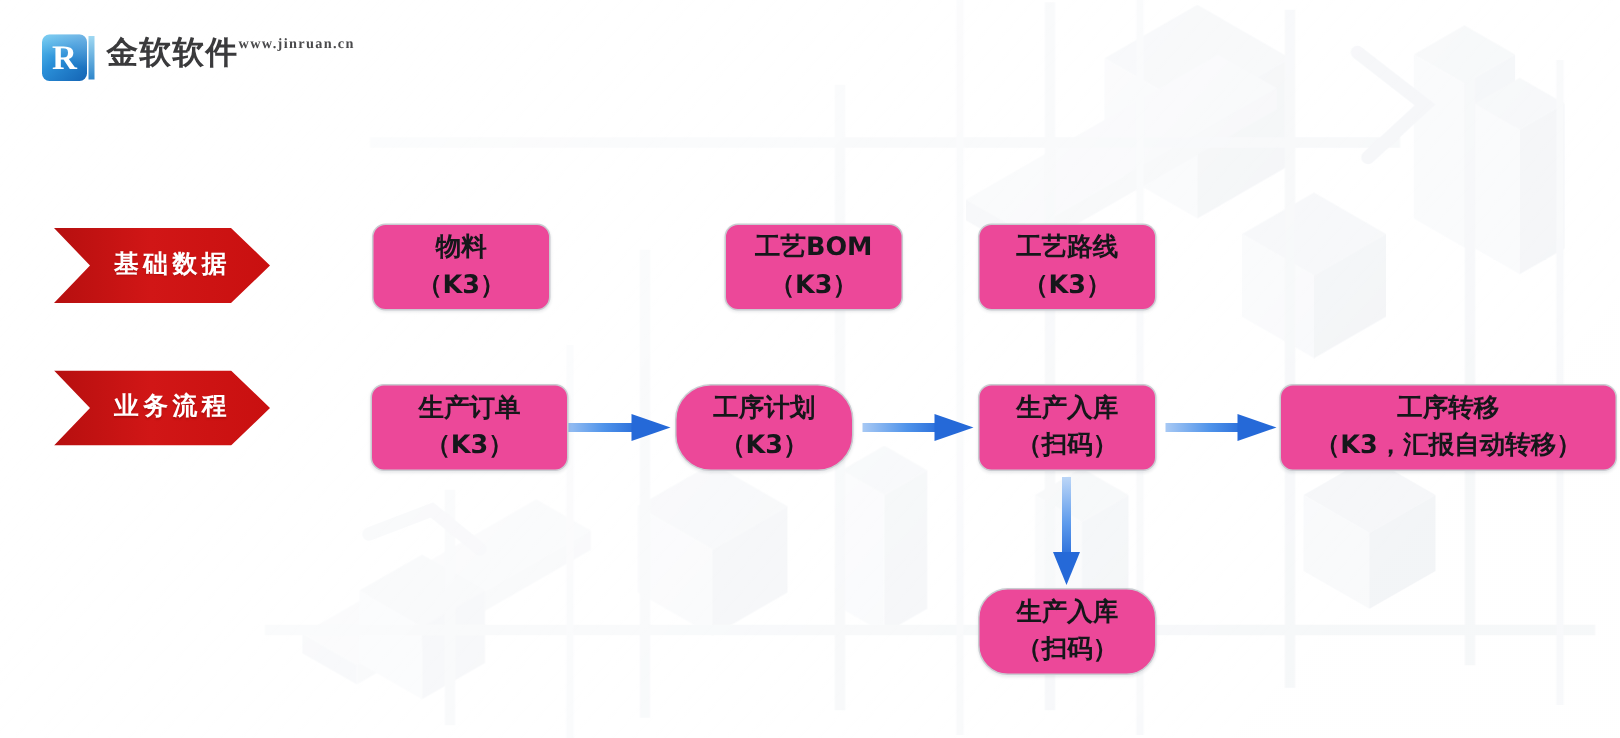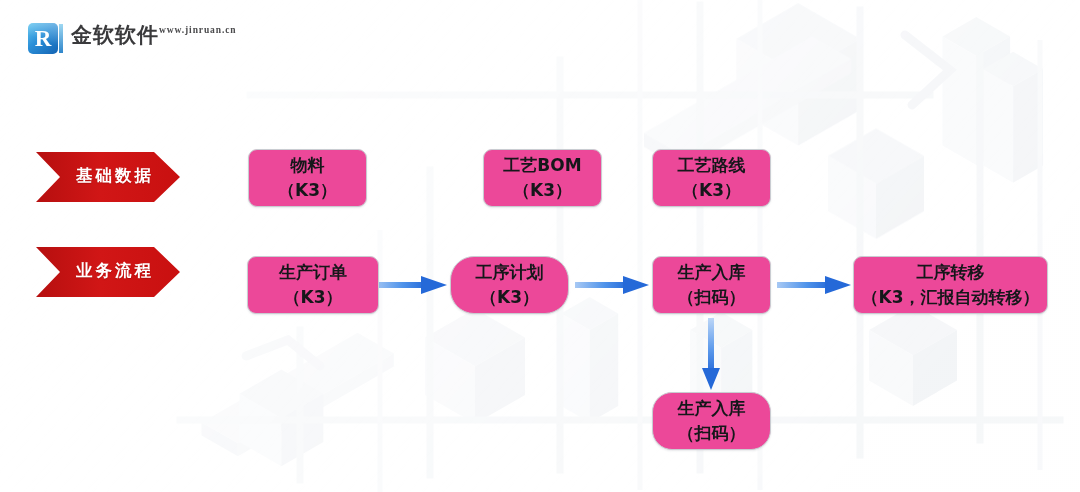--- a/index.html
+++ b/index.html
@@ -160,21 +160,21 @@
   }
   .node .l1, .node .l2 { display: block; }
 
   #node-material      { left: 248px; top: 149px; width: 119px; height: 58px; }
   #node-process-bom   { left: 450px; top: 149px; width: 119px; height: 58px; margin-left: 33px; }
   #node-process-route { left: 652px; top: 149px; width: 119px; height: 58px; }
 
   #node-production-order { left: 247px; top: 256px; width: 132px; height: 58px; }
   #node-process-plan     { left: 450px; top: 256px; width: 119px; height: 58px; border-radius: 24px; }
   #node-process-report   { left: 652px; top: 256px; width: 119px; height: 58px; }
-  #node-process-transfer { left: 853px; top: 256px; width: 195px; height: 58px; }
+  #node-process-transfer { left: 853px; top: 256px; width: 225px; height: 58px; }
   #node-production-in    { left: 652px; top: 392px; width: 119px; height: 58px; border-radius: 20px; }
 
   
   #arrows {
     position: absolute;
     left: 0; top: 0;
     width: 1080px;
     height: 492px;
     pointer-events: none;
   }

